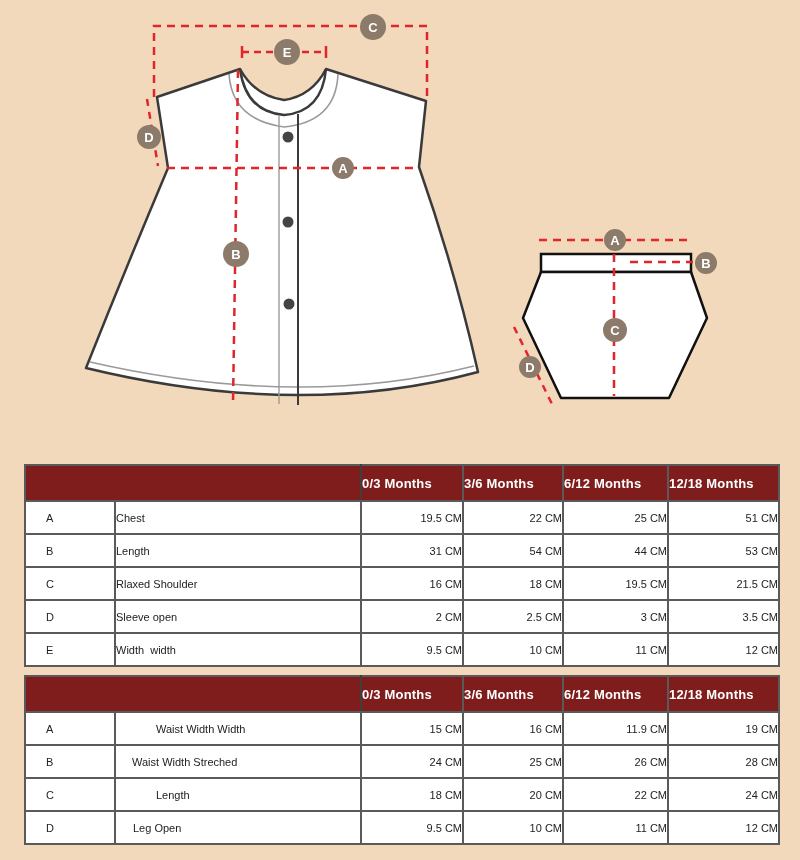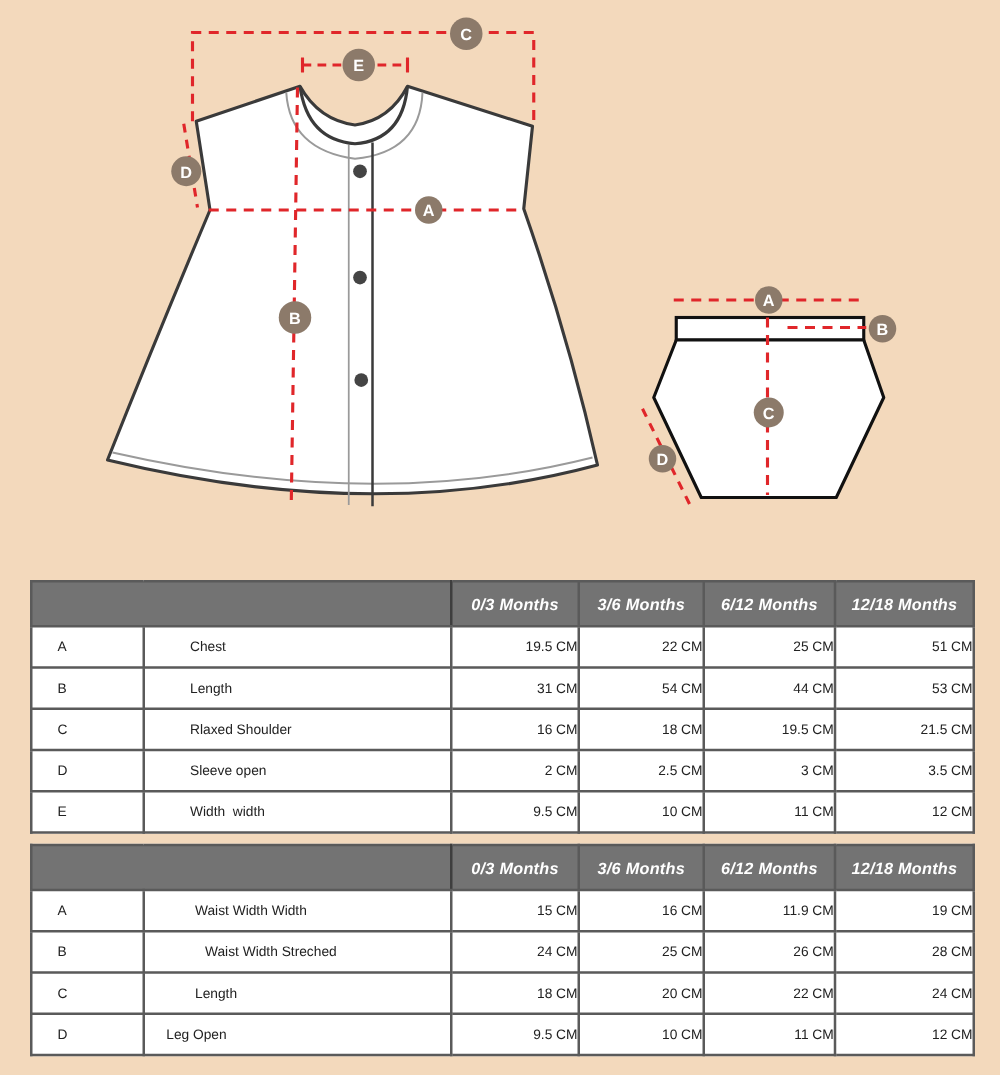--- a/index.html
+++ b/index.html
@@ -6,27 +6,27 @@
   html, body { width: 800px; height: 860px; background: #f3d9bc; overflow: hidden; }
   body { position: relative; font-family: "Liberation Sans", "DejaVu Sans", sans-serif; color: #333; }
   .diagram { position: absolute; left: 0; top: 0; width: 800px; height: 440px; }
   .size-table {
     position: absolute; left: 24px; width: 754px;
     border-collapse: collapse; table-layout: fixed;
     background: #ffffff;
   }
   .size-table th, .size-table td { border: 2px solid #5a5a5a; }
   .size-table thead th {
-    background: #737373; color: #ffffff; font-weight: bold;
-    font-size: 13px; height: 36px; text-align: center; letter-spacing: 0.2px; font-style: italic;
+    background: #7f1d1d; color: #ffffff; font-weight: bold;
+    font-size: 13px; height: 36px; text-align: left; letter-spacing: 0.2px;
   }
   .size-table thead th.blank { border-right: 2px solid #3e3e3e; }
   .size-table td { height: 33px; font-size: 11px; color: #222; }
   .size-table td.code { padding-left: 20px; text-align: left; }
-  .size-table td.label { padding-left: 36px; text-align: left; }
+  .size-table td.label { text-align: left; }
   .size-table td.val { text-align: right; }
   #table-top { top: 464px; }
   #table-bottom { top: 675px; }
   .badge-text { font-family: "Liberation Sans", sans-serif; font-weight: bold; fill: #ffffff; font-size: 13px; }
 </style>
 </head>
 <body>
 
 <svg class="diagram" viewBox="0 0 800 440" xmlns="http://www.w3.org/2000/svg">
 
@@ -198,21 +198,21 @@
     <tr>
       <td class="code">A</td>
       <td class="label" style="padding-left:40px">Waist Width Width</td>
       <td class="val">15 CM</td>
       <td class="val">16 CM</td>
       <td class="val">11.9 CM</td>
       <td class="val">19 CM</td>
     </tr>
     <tr>
       <td class="code">B</td>
-      <td class="label" style="padding-left:48px">Waist Width Streched</td>
+      <td class="label" style="padding-left:16px">Waist Width Streched</td>
       <td class="val">24 CM</td>
       <td class="val">25 CM</td>
       <td class="val">26 CM</td>
       <td class="val">28 CM</td>
     </tr>
     <tr>
       <td class="code">C</td>
       <td class="label" style="padding-left:40px">Length</td>
       <td class="val">18 CM</td>
       <td class="val">20 CM</td>

